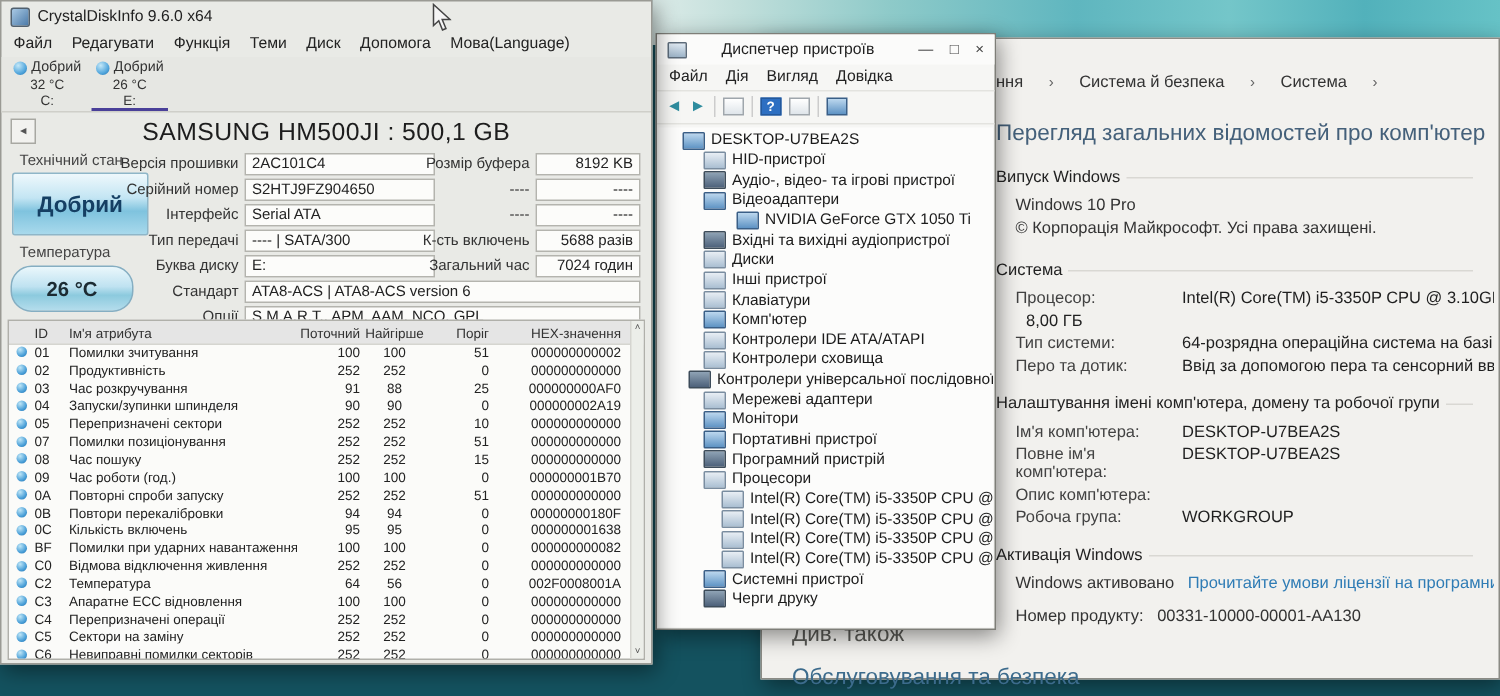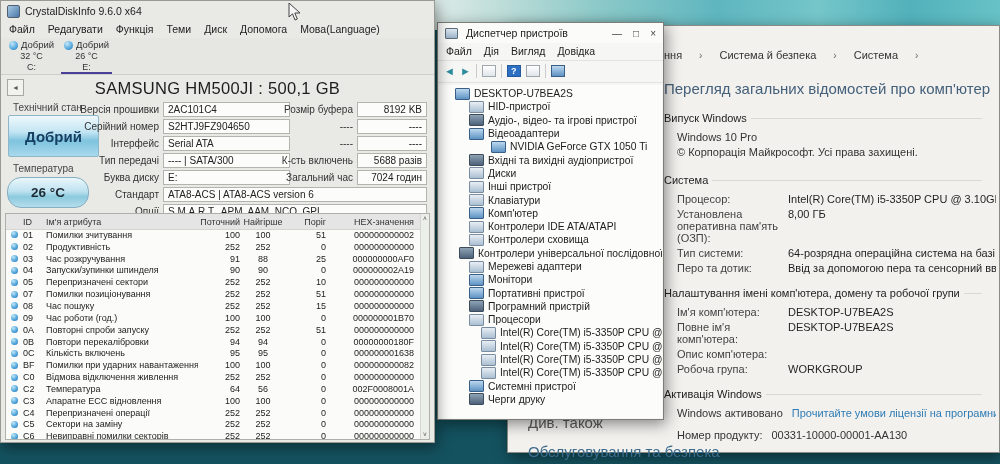--- a/index.html
+++ b/index.html
@@ -58,21 +58,21 @@
   .c-cur{width:42px;text-align:right}
   .c-wor{width:46px;text-align:center}
   .c-thr{width:40px;text-align:right}
   .c-hex{width:88px;text-align:right;padding-right:6px}
   .vscroll{position:absolute;right:0;top:0;bottom:0;width:9px;background:#eceee9;border-left:1px solid #d5d5d0;
        display:flex;flex-direction:column;justify-content:space-between;align-items:center;
        font-size:6.5px;color:#555;padding:1px 0;box-sizing:border-box}
 
   
   .dm{left:437px;top:22px;width:227px;height:398px;background:#f6f6f4;border:1px solid #7e7e78;z-index:20;box-sizing:border-box}
-  .dm-titlebar{height:20px;display:flex;align-items:center;gap:8px;padding:0 7px;font-size:10.5px;color:#222;background:#fbfbfa}
+  .dm-titlebar{height:20px;display:flex;align-items:center;gap:23px;padding:0 7px;font-size:10.5px;color:#222;background:#fbfbfa}
   .dm-appicon{width:11px;height:9px;border:1px solid #5c6b7a;background:linear-gradient(#dfe9f2,#9db4c8);border-radius:1px}
   .dm-ctrls{margin-left:auto;display:flex;gap:11px;color:#444;font-size:10px}
   .dm-ctrls span{cursor:default}
   .dm-menubar{display:flex;gap:12px;padding:2px 8px 3px;font-size:10.5px;color:#222;border-bottom:1px solid #e3e3df}
   .dm-toolbar{display:flex;align-items:center;gap:5px;padding:3px 6px 4px;border-bottom:1px solid #e3e3df}
   .arrow{font-size:11px;color:#2e8c9e;line-height:12px}
   .tsep{width:1px;height:14px;background:#ccc}
   .tb{width:14px;height:12px;box-sizing:border-box;border:1px solid #9fa6ac;background:linear-gradient(#ffffff,#dfe5ea)}
   .tb-help{border:1px solid #24599c;background:#2d6fc2;color:#fff;font-size:9px;font-weight:bold;text-align:center;line-height:11px}
   .tb-mon{border:1px solid #3a5f87;background:linear-gradient(#bcd7ee,#5e93c4)}
@@ -138,21 +138,20 @@
       <span>Система</span>
         <span class="line"></span>
     </div>
 
       <div class="sys-row">
         <span class="l">Процесор:</span>
         <span class="v">Intel(R) Core(TM) i5-3350P CPU @ 3.10GHz   3.10 GHz</span>
       </div>
 
       <div class="sys-row">
-        <span class="l">Установлена оперативна пам'ять (ОЗП):</span>
         <span class="v">8,00 ГБ</span>
       </div>
 
       <div class="sys-row">
         <span class="l">Тип системи:</span>
         <span class="v">64-розрядна операційна система на базі процесора x64</span>
       </div>
 
       <div class="sys-row">
         <span class="l">Перо та дотик:</span>

